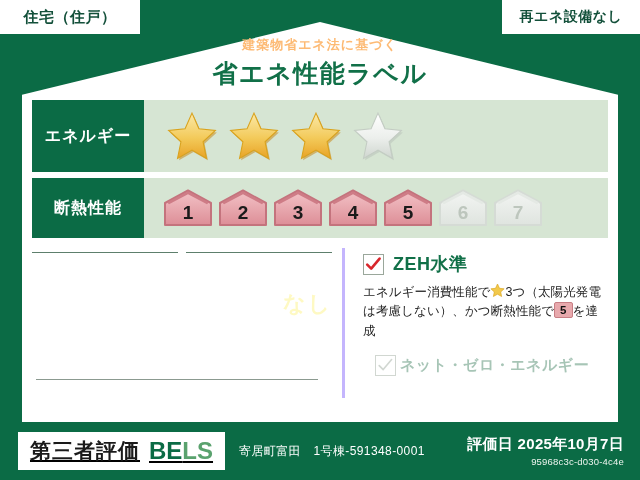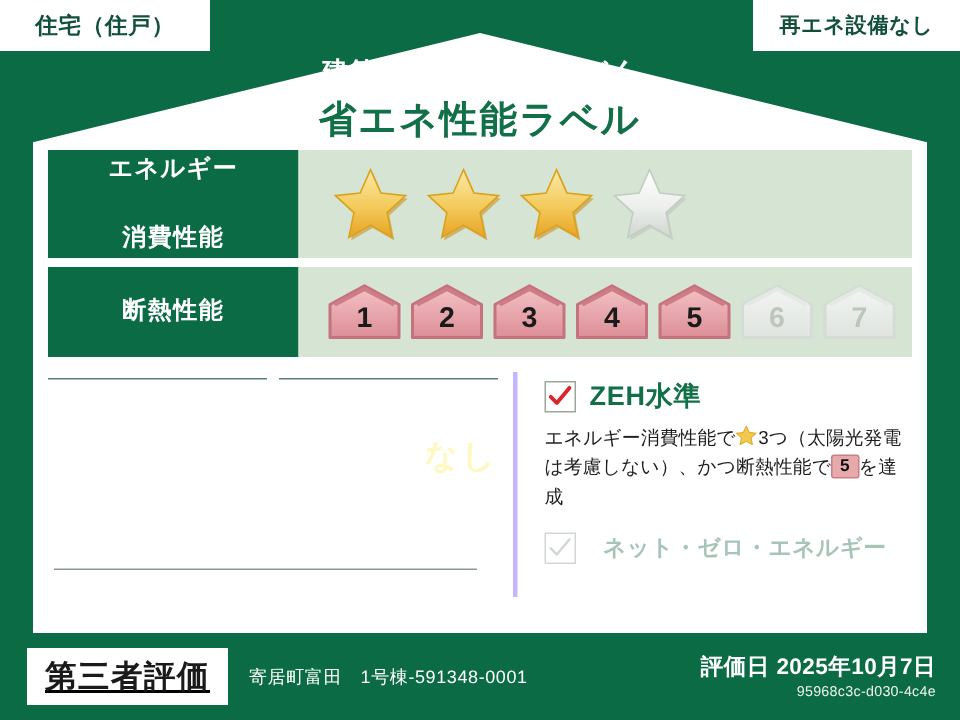--- a/index.html
+++ b/index.html
@@ -33,36 +33,36 @@
     background:#ffffff;
     clip-path:polygon(0% 18.2%, 50% 0%, 100% 18.2%, 100% 100%, 0% 100%);
     z-index:10;
   }
 
   
   #title-block{
     position:absolute;left:0;right:0;top:36px;text-align:center;z-index:20;
   }
   #title-sub{
-    font-size:18px;font-weight:bold;color:#ffffff;letter-spacing:1px;
+    font-size:13px;font-weight:bold;color:#fdba74;letter-spacing:1px;
     margin-bottom:3px;
   }
   #title-main{
     font-size:25px;font-weight:bold;color:#117048;letter-spacing:1.5px;
   }
 
   
   #content{
     position:absolute;left:32px;top:100px;width:576px;height:300px;z-index:25;
   }
 
   
   .perf-row{display:flex;align-items:stretch;height:72px;margin-bottom:6px;}
   .perf-label{
-    width:167px;background:#0b6b45;color:#ffffff;
+    width:112px;background:#0b6b45;color:#ffffff;
     display:flex;flex-direction:column;align-items:center;justify-content:center;
     font-weight:bold;font-size:16px;line-height:1.35;letter-spacing:1px;
     flex:none;
     gap:24px;
   }
   .perf-body{
     flex:1;background:#d6e5d3;display:flex;align-items:center;
     padding-left:22px;
   }
   #row-insulation{height:60px;}
@@ -118,21 +118,21 @@
   #zeh-desc{
     font-size:12.5px;color:#1d1d1d;line-height:1.55;margin-top:7px;
     letter-spacing:0.1px;
   }
   .inline-star{display:inline-block;width:15px;height:15px;vertical-align:-2px;}
   .inline-grade{
     display:inline-block;background:#e8a9ad;border:1px solid #c87f85;
     color:#111;font-size:11.5px;font-weight:bold;
     padding:0 5px;line-height:14px;border-radius:2px;vertical-align:1px;
   }
-  #nze-row{display:flex;align-items:center;gap:18px;margin-top:14px;opacity:.45;}
+  #nze-row{display:flex;align-items:center;gap:4px;margin-top:14px;opacity:.45;margin-left:12px;}
   #nze-text{font-size:15px;font-weight:bold;color:#3d7f5f;letter-spacing:0.5px;}
 
   
   #footer{
     position:absolute;left:0;right:0;bottom:0;height:58px;z-index:30;
     display:flex;align-items:center;
   }
   #bels-box{
     margin-left:18px;background:#ffffff;height:38px;
     display:flex;align-items:center;padding:0 12px;gap:9px;text-decoration:underline;
@@ -163,21 +163,20 @@
   <div id="title-block">
     <div id="title-sub">建築物省エネ法に基づく</div>
     <div id="title-main">省エネ性能ラベル</div>
   </div>
 
   <div id="content">
 
     <div class="perf-row" id="row-energy">
       <div class="perf-label">
         <span>エネルギー</span>
-        <span>消費性能</span>
       </div>
       <div class="perf-body">
         <div class="stars" id="stars-container">
             <svg viewBox="0 0 48 47" class="star">
               <defs>
                 <linearGradient id="sg0" x1="0" y1="0" x2="0" y2="1">
                   <stop offset="0%" stop-color="#fbe9a8"></stop>
                   <stop offset="55%" stop-color="#f3ca5a"></stop>
                   <stop offset="100%" stop-color="#e8a326"></stop>
                 </linearGradient>
@@ -357,20 +356,23 @@
           <span id="nze-text">ネット・ゼロ・エネルギー</span>
         </div>
       </div>
 
     </div>
   </div>
 
   <div id="footer">
     <div id="bels-box">
       <span id="bels-jp">第三者評価</span>
+      <span id="bels-en">
+        <span class="be">BE</span><span class="ls">LS</span>
+      </span>
     </div>
     <div id="building-name">寄居町富田　1号棟-591348-0001</div>
     <div id="date-box">
       <div id="eval-date">評価日 2025年10月7日</div>
       <div id="eval-id">95968c3c-d030-4c4e</div>
     </div>
   </div>
 
 </div>
 

